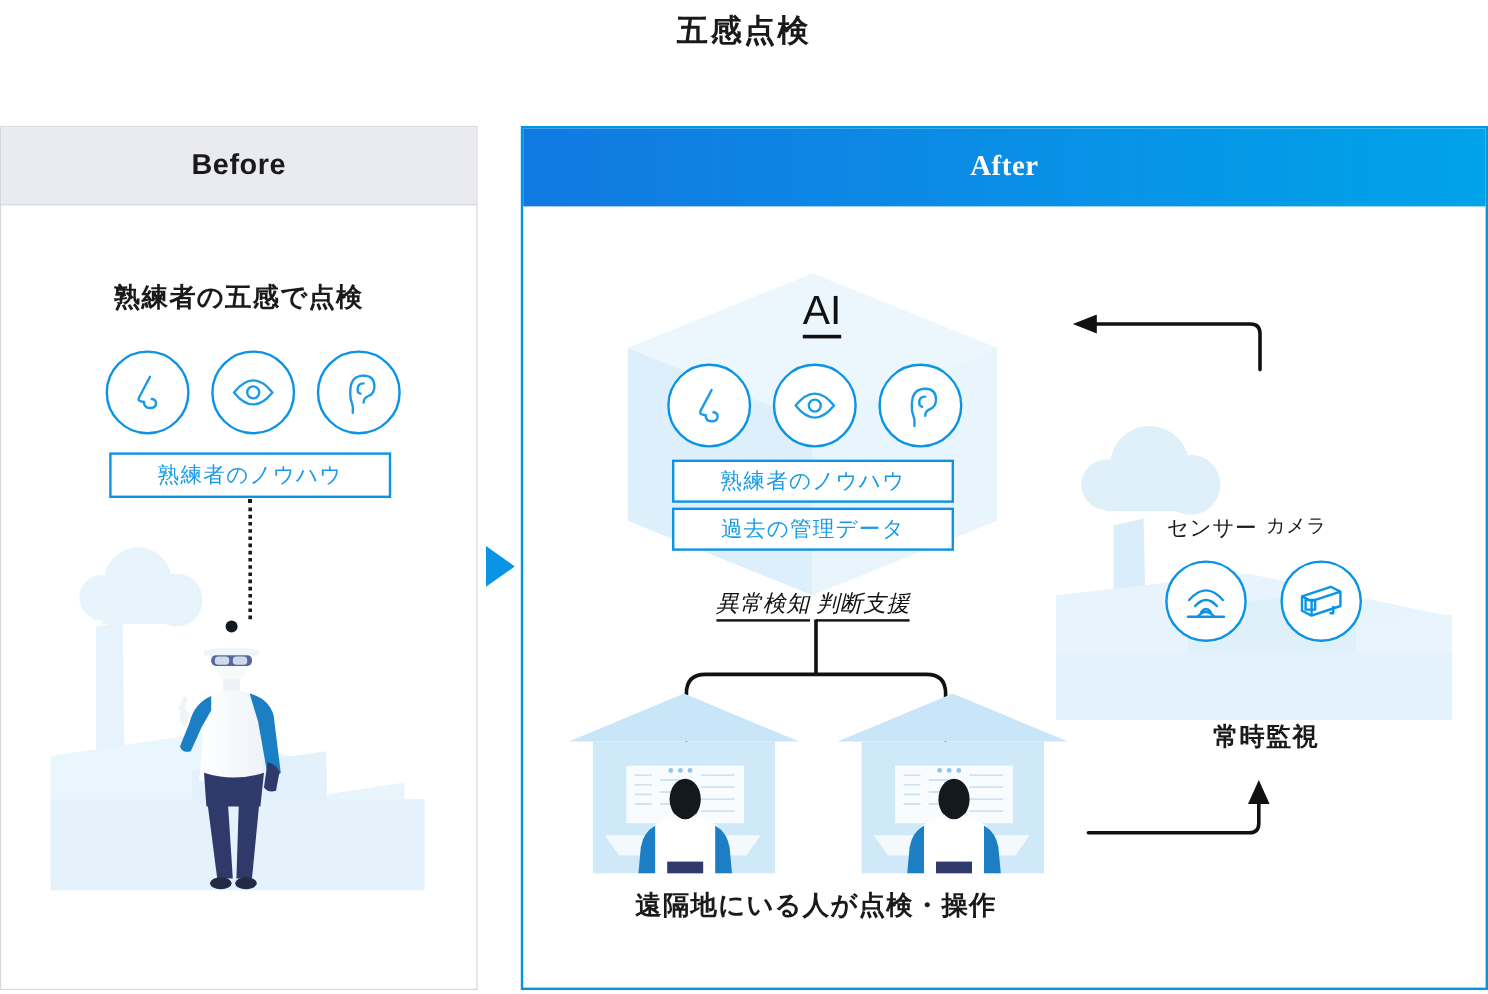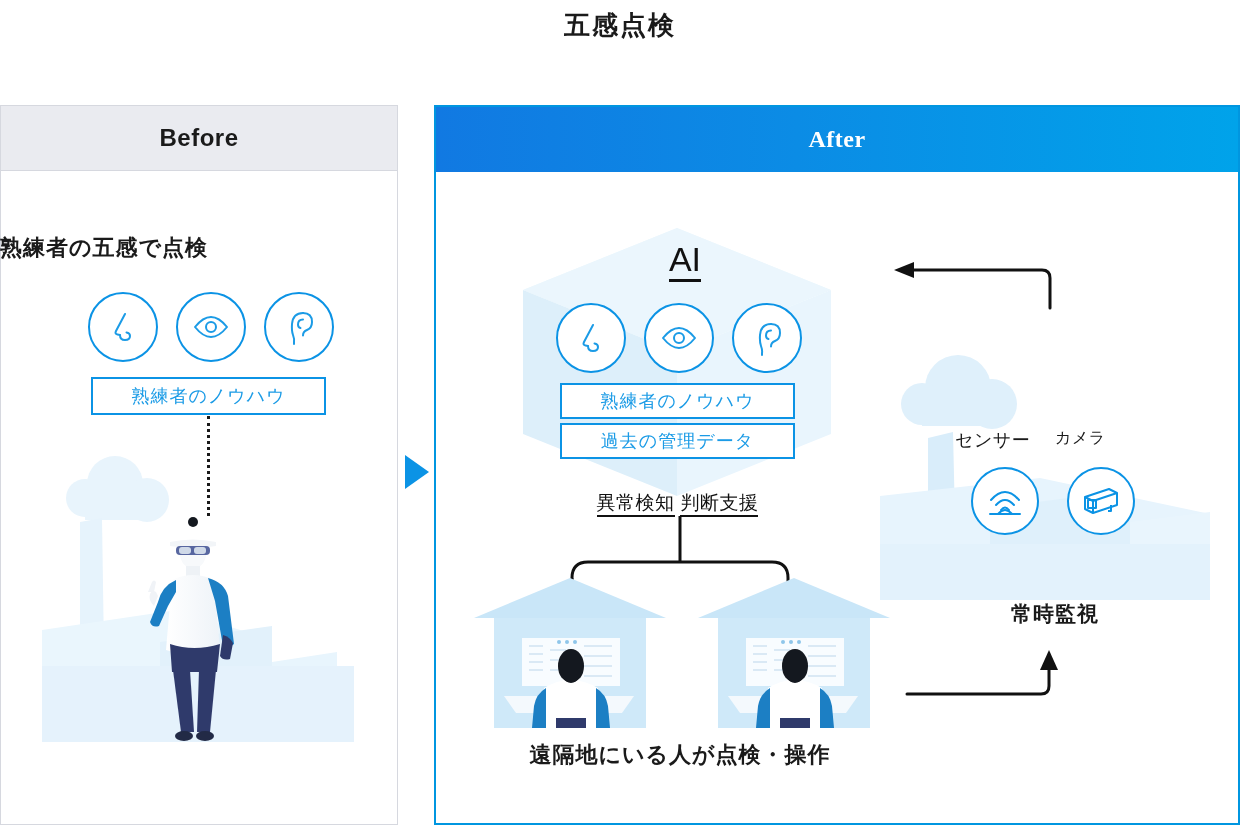--- a/index.html
+++ b/index.html
@@ -41,21 +41,21 @@
     position: absolute; left: 405px; top: 455px;
     width: 0; height: 0;
     border-top: 17px solid transparent;
     border-bottom: 17px solid transparent;
     border-left: 24px solid #0b93e5;
   }
 
   
   .before-caption {
     position: absolute; left: 0; top: 233px; width: 398px;
-    font-size: 22px; font-weight: bold; color: #1a1a1a;
+    text-align: center; font-size: 22px; font-weight: bold; color: #1a1a1a;
     letter-spacing: 1px;
   }
   .sense-row {
     position: absolute; display: flex; gap: 18px; align-items: center;
   }
   .sense-row-before { left: 88px; top: 292px; }
   .sense-circle {
     width: 70px; height: 70px; border-radius: 50%;
     border: 2px solid #0b93e5; background: #ffffff;
     display: flex; align-items: center; justify-content: center;
@@ -85,37 +85,37 @@
   }
   .ai-label span { border-bottom: 3px solid #111; padding-bottom: 1px; margin-left: 16px; }
   .sense-row-after { left: 556px; top: 303px; }
   .know-box-after { left: 560px; top: 383px; width: 235px; height: 36px; }
   .data-box-after { left: 560px; top: 423px; width: 235px; height: 36px; }
 
   .detect-label {
     position: absolute; left: 540px; top: 490px; width: 275px;
     text-align: center; font-size: 19px; color: #111; letter-spacing: 0.5px;
   }
-  .detect-label span { border-bottom: 2px solid #111; padding-bottom: 2px; }
+  .detect-label span { border-bottom: 2px solid #111; padding-bottom: 2px; font-style: italic; }
   .detect-label .gap { border: none; padding: 0; }
 
   .branch-svg { position: absolute; left: 540px; top: 516px; width: 280px; height: 110px; }
 
   
   .houses { position: absolute; left: 474px; top: 578px; width: 416px; height: 150px; }
   .remote-caption {
     position: absolute; left: 460px; top: 740px; width: 440px;
     text-align: center; font-size: 22px; font-weight: bold; color: #1a1a1a;
     letter-spacing: 1px;
   }
 
   
   .factory { position: absolute; left: 880px; top: 300px; width: 330px; height: 300px; }
   .sensor-label {
-    position: absolute; left: 955px; top: 428px; width: 110px; 
+    position: absolute; left: 955px; top: 428px; width: 110px; text-align: center;
     font-size: 18px; color: #1a1a1a; letter-spacing: 0.5px;
   }
   .camera-label {
     position: absolute; left: 1055px; top: 428px; width: 100px; text-align: left;
     font-size: 16px; color: #1a1a1a; letter-spacing: 0.5px;
   }
   .icon-circle {
     position: absolute; width: 68px; height: 68px; border-radius: 50%;
     border: 2px solid #0b93e5; background: #ffffff;
     display: flex; align-items: center; justify-content: center;

